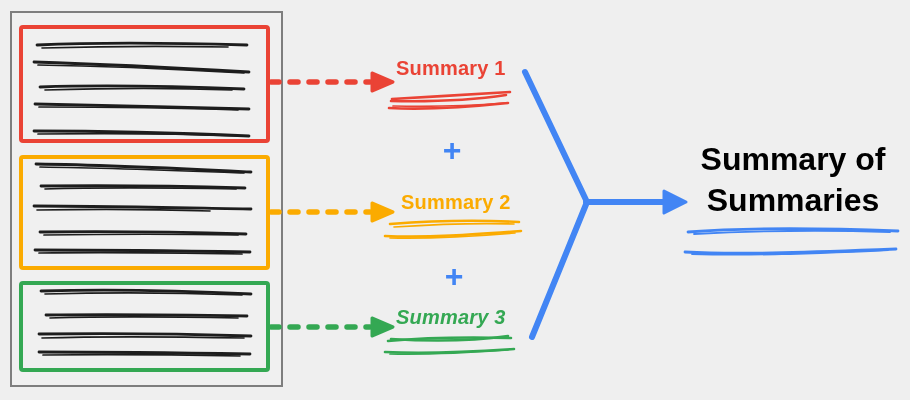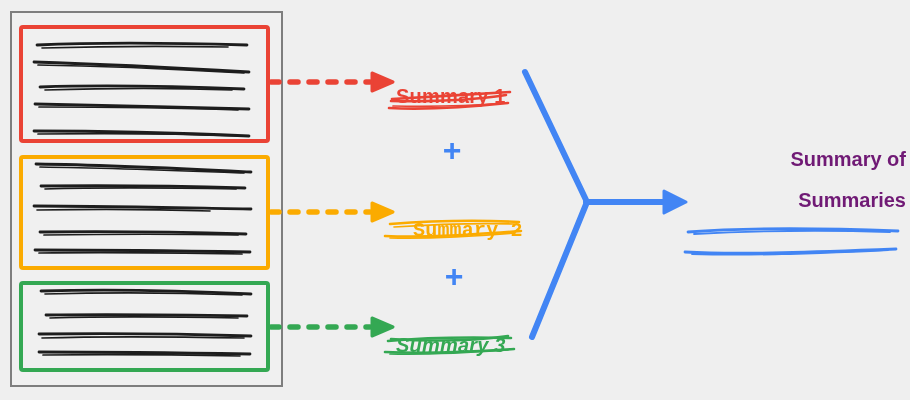--- a/index.html
+++ b/index.html
@@ -12,34 +12,34 @@
     border:2px solid #7e7e7e;background:#f0f0f0;
   }
   .section-box{
     position:absolute;background:transparent;border-radius:4px;
   }
   .section-red{left:19px;top:25px;width:243px;height:110px;border:4px solid #ea4335;}
   .section-orange{left:19px;top:155px;width:243px;height:107px;border:4px solid #fbab00;}
   .section-green{left:19px;top:281px;width:243px;height:83px;border:4px solid #34a853;}
   .ink-layer{position:absolute;left:0;top:0;width:910px;height:400px;}
   .label{
-    position:absolute;font-weight:600;font-size:20px;letter-spacing:0.2px;white-space:nowrap;margin-top:28px;
+    position:absolute;font-weight:600;font-size:20px;letter-spacing:0.2px;white-space:nowrap;
   }
   .label-red{color:#ea4335;left:396px;top:57px;}
-  .label-orange{color:#fbab00;left:413px;top:191px;font-family:Liberation Mono, monospace;}
+  .label-orange{color:#fbab00;left:401px;top:191px;}
   .label-green{color:#34a853;left:396px;top:306px;font-style:italic;}
   .plus{
     position:absolute;color:#4285f4;font-size:32px;font-weight:800;width:32px;
     text-align:center;line-height:34px;
   }
   .plus-1{left:436px;top:133px;}
   .plus-2{left:438px;top:259px;}
   .result-title{
-    position:absolute;left:680px;top:139px;width:226px;text-align:right;
-    color:#701a75;font-size:20px;font-weight:700;line-height:41px;
+    position:absolute;left:680px;top:139px;width:226px;text-align:center;
+    color:#000000;font-size:32px;font-weight:700;line-height:41px;
   }
   
   .st-ink{stroke:#1d1d1d;}
   .st-red{stroke:#ea4335;}
   .st-orange{stroke:#fbab00;}
   .st-green{stroke:#34a853;}
   .st-blue{stroke:#4285f4;}
   .fl-red{fill:#ea4335;}
   .fl-orange{fill:#fbab00;}
   .fl-green{fill:#34a853;}

